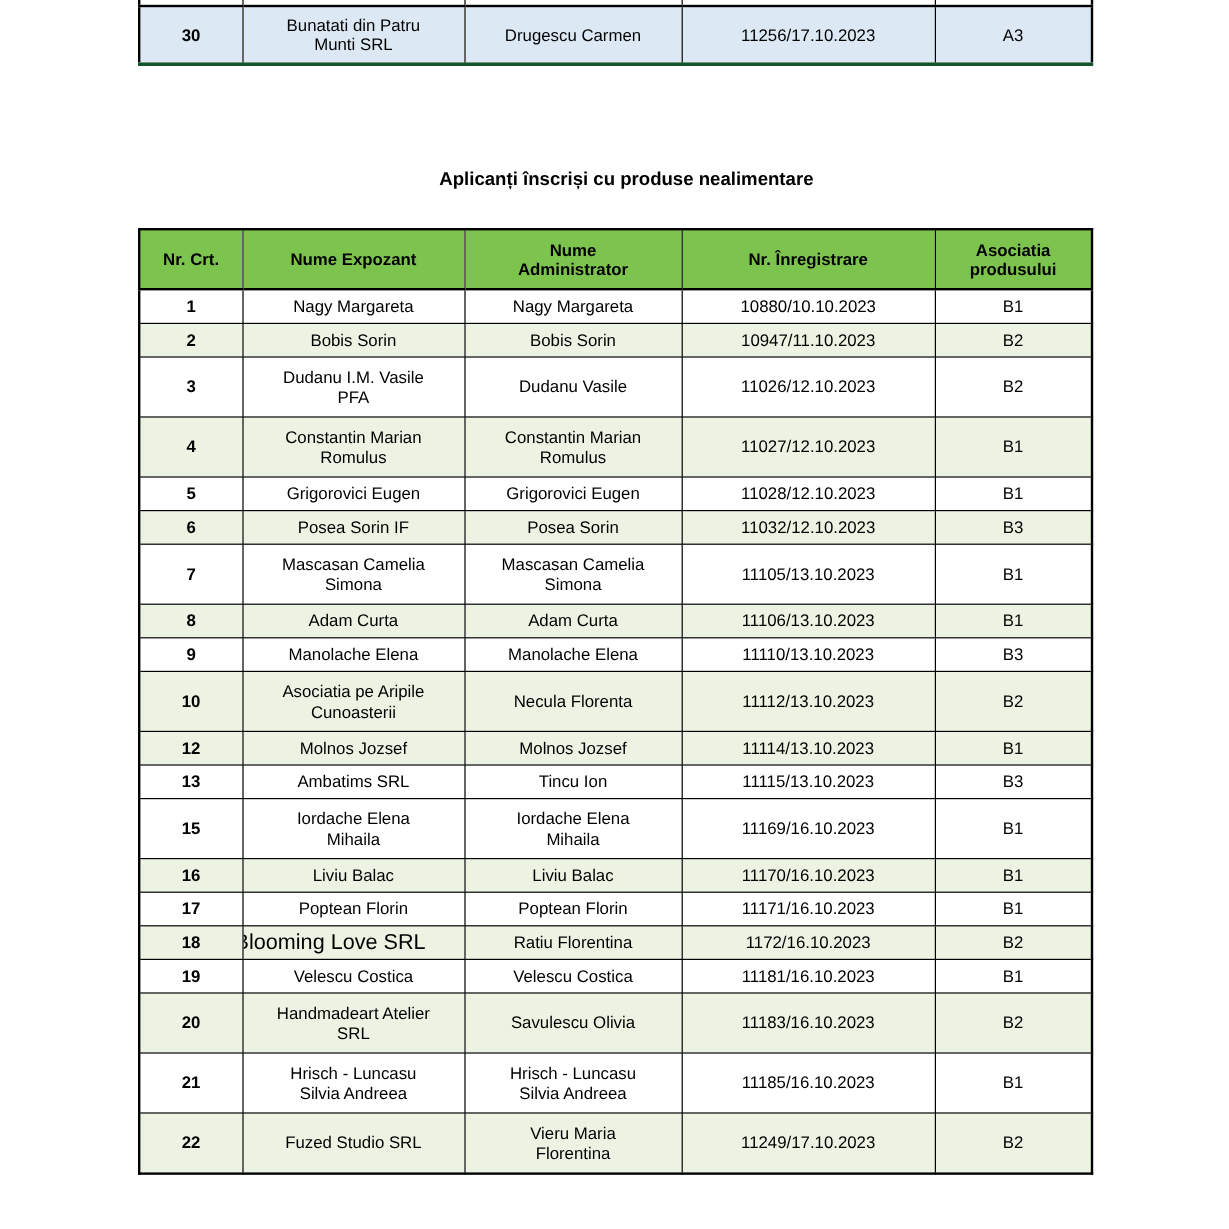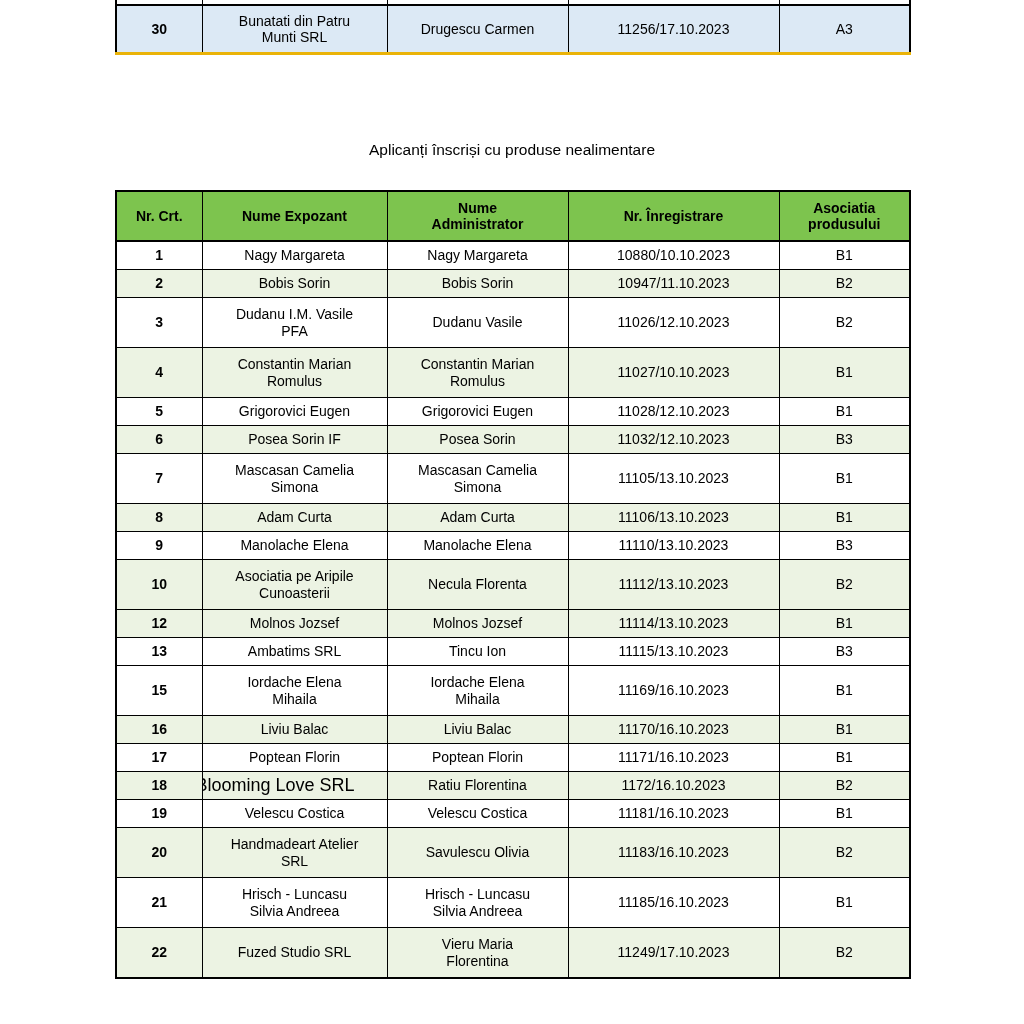--- a/index.html
+++ b/index.html
@@ -15,27 +15,27 @@
     font-size:14px;color:#000;
   }
   .doc-table td,.doc-table th{
     border:1px solid #000;
     text-align:center;vertical-align:middle;
     padding:1px 3px;line-height:1.16;
     white-space:pre-line;overflow:hidden;
   }
   .doc-table td:first-child{font-weight:bold;}
   
-  .top-table{top:0;border:2px solid #000;border-top:none;border-bottom:3px solid #eab308;}
+  .top-table{top:0;border:2px solid #000;border-top:none;border-bottom:3px solid #14532d;}
   .top-table tr.spacer td{height:4px;padding:0;border-top:none;border-bottom:2px solid #000;background:#fff;}
   .top-table tr.row-blue td{height:44px;background:var(--blue);}
   
   .section-title{
-    position:absolute;top:141px;left:115px;width:794px;
-    text-align:center;font-weight:normal;font-size:15.5px;
+    position:absolute;top:141px;left:125px;width:794px;
+    text-align:center;font-weight:bold;font-size:15.5px;
   }
   
   .main-table{top:190px;border:2px solid #000;}
   .main-table th{
     background:var(--green);font-weight:bold;height:46px;
     border-bottom:2px solid #000;
   }
   .main-table tr.short td{height:25px;}
   .main-table tr.tall td{height:47px;}
   .main-table tr.alt td{background:var(--lightgreen);}
@@ -122,21 +122,21 @@
           <td>Dudanu Vasile</td>
           <td>11026/12.10.2023</td>
           <td>B2</td>
         </tr>
         <tr class="tall alt">
           <td>4</td>
           <td>Constantin Marian
 Romulus</td>
           <td>Constantin Marian
 Romulus</td>
-          <td>11027/10.10.2023</td>
+          <td>11027/12.10.2023</td>
           <td>B1</td>
         </tr>
         <tr class="short">
           <td>5</td>
           <td>Grigorovici Eugen</td>
           <td>Grigorovici Eugen</td>
           <td>11028/12.10.2023</td>
           <td>B1</td>
         </tr>
         <tr class="short alt">

